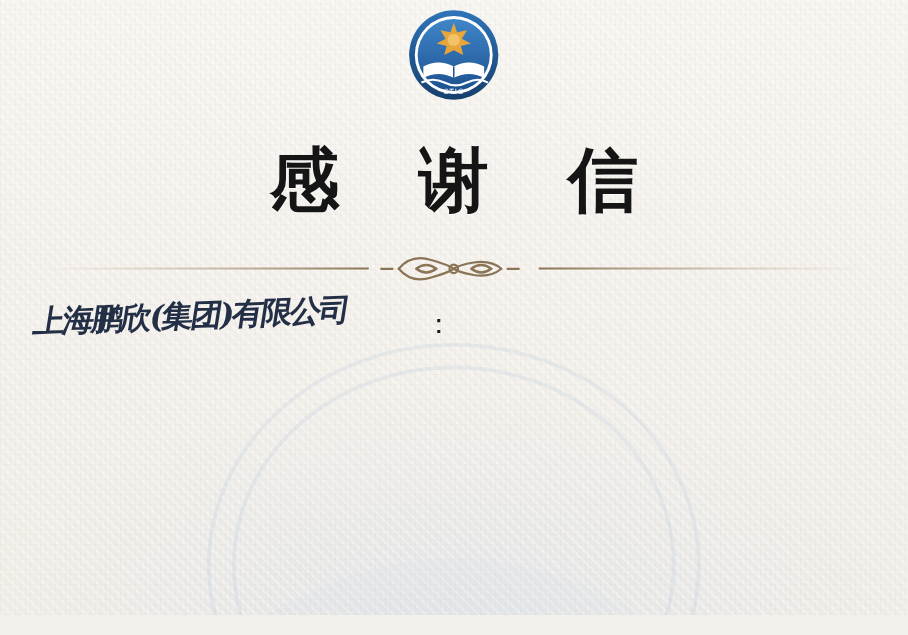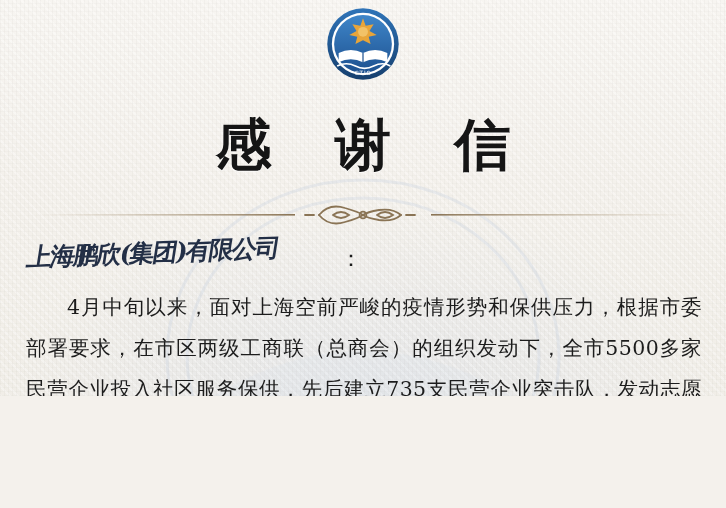--- a/index.html
+++ b/index.html
@@ -10,21 +10,21 @@
     width: 726px;
     height: 508px;
     overflow: hidden;
     font-family: "Liberation Serif", serif;
     background: #f4f1ec;
   }
 
   #page {
     position: relative;
     width: 726px;
-    height: 396px;
+    height: 492px;
     overflow: hidden;
     background:
       radial-gradient(ellipse 520px 300px at 50% 105%, rgba(216,222,232,0.55) 0%, rgba(216,222,232,0.0) 70%),
       linear-gradient(180deg, #f7f5f1 0%, #f4f1ec 45%, #f1eee8 100%);
   }
 
   
   #texture {
     position: absolute;
     inset: 0;
@@ -201,17 +201,14 @@
       <path d="M272 17 L281 17"></path>
       <path d="M373 17 L382 17"></path>
     </g>
   </svg>
 
   <div id="salutation">
     <div id="salutation-text">上海鹏欣(集团)有限公司</div>
     <div id="salutation-colon">：</div>
   </div>
 
-  <div id="letter-body">
-    <p>4月中旬以来，面对上海空前严峻的疫情形势和保供压力，根据市委部署要求，在市区两级工商联（总商会）的组织发动下，全市5500多家民营企业投入社区服务保供，先后建立735支民营企业突击队，发动志愿者11.11万人，捐款捐物合计7.5亿元，为大上海保卫战取得重大阶段性成果作出了积极贡献。</p>
-  </div>
 
 </div>
 
 </body></html>

